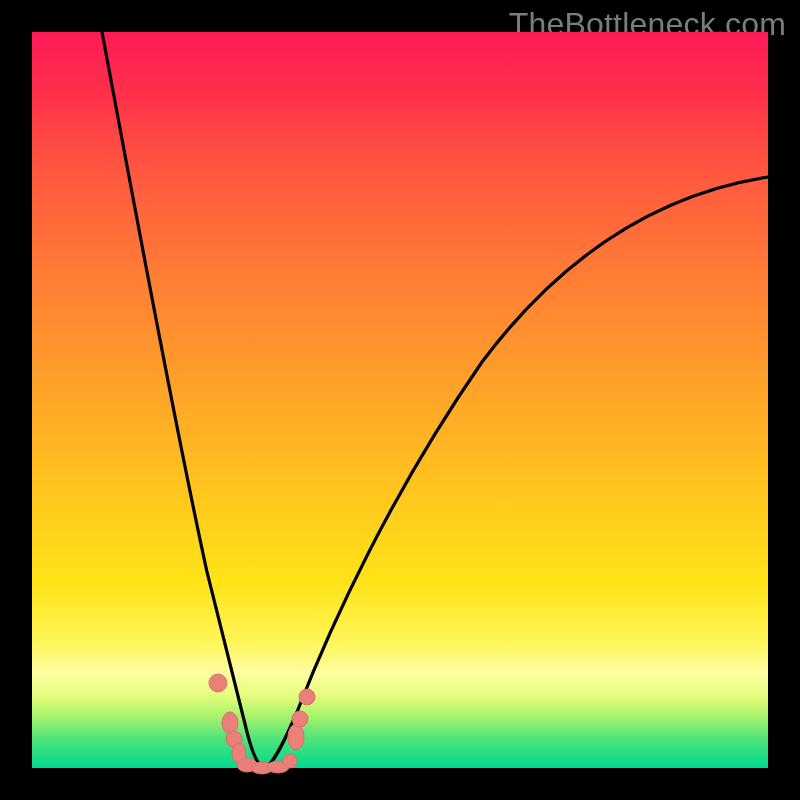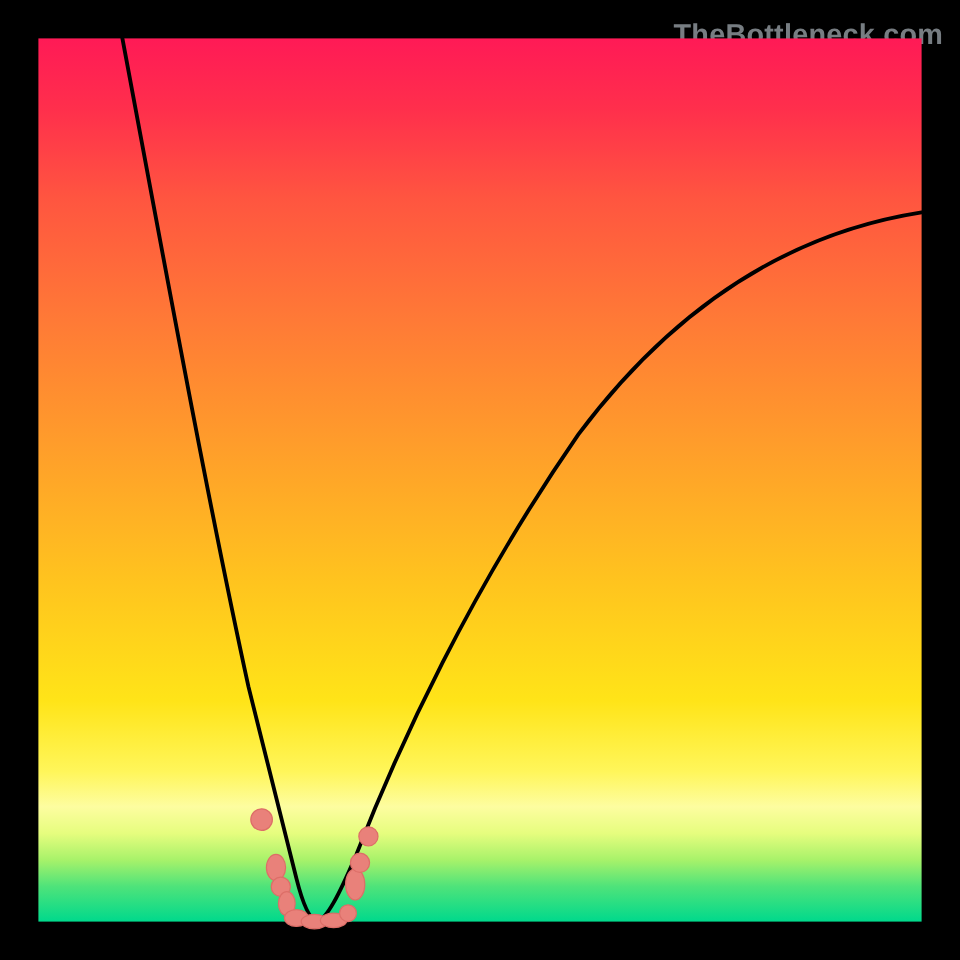--- a/index.html
+++ b/index.html
@@ -34,26 +34,26 @@
       #fff65a 83%,
       #fdfda0 87%,
       #e6fd7e 90%,
       #a8f26a 93%,
       #4fe37a 96%,
       #00d98c 100%
     );
   }
   .watermark {
     position: absolute;
-    top: 16px;
+    top: 6px;
     right: 14px;
     color: #777d82;
-    font-size: 24px;
+    font-size: 32px;
     letter-spacing: 0.2px;
-    font-weight: 700;
+    font-weight: 400;
     user-select: none;
   }
   svg.curve {
     position: absolute;
     left: 0;
     top: 0;
     width: 736px;
     height: 736px;
     overflow: visible;
   }

